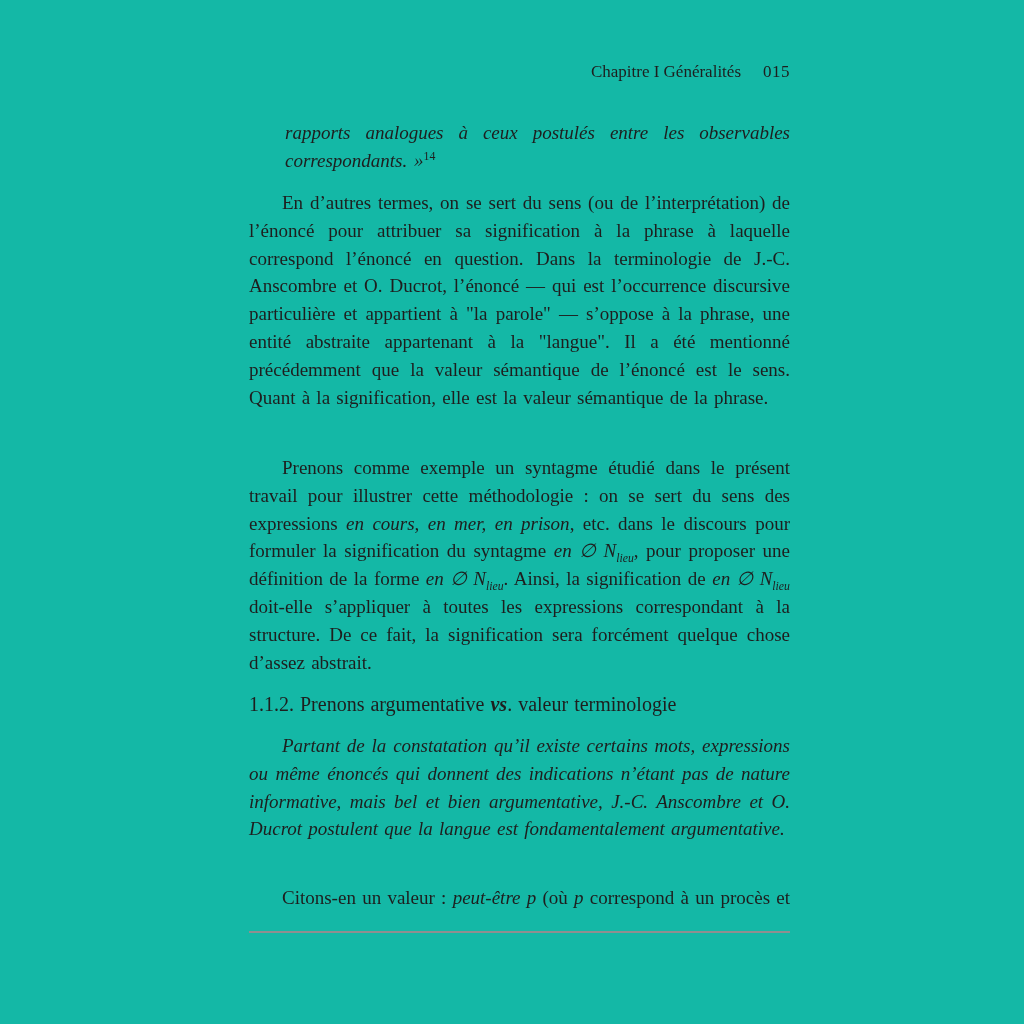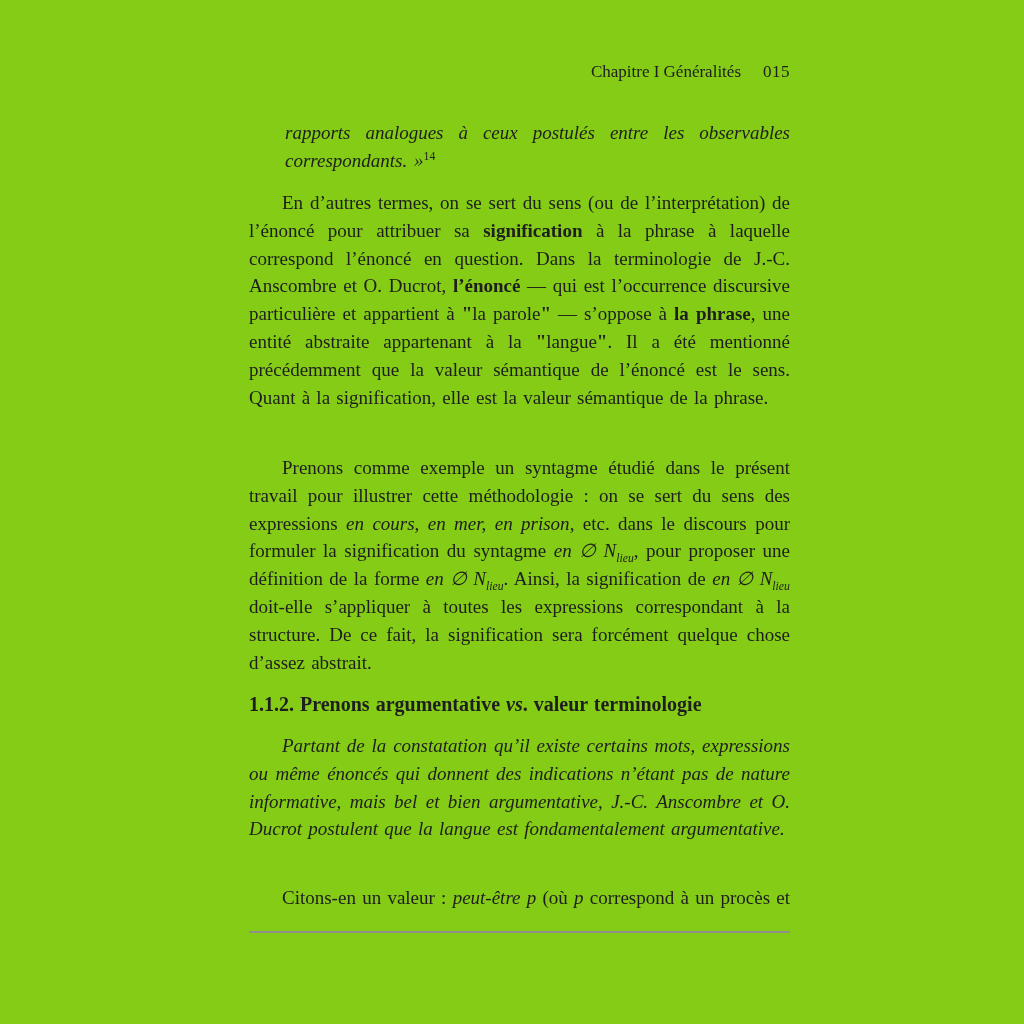--- a/index.html
+++ b/index.html
@@ -1,20 +1,20 @@
 <!DOCTYPE html>
 <html lang="fr"><head>
 <meta charset="utf-8">
 <style>
   html, body { margin: 0; padding: 0; background: #ffffff; }
   .page {
     position: relative;
     width: 1024px;
     height: 1024px;
-    background: #84cc16;
+    background: #14b8a6;
     font-family: "Liberation Serif", "DejaVu Serif", serif;
     color: #1e1e1e;
     overflow: hidden;
   }
   .header {
     position: absolute;
     top: 62px;
     left: 249px;
     width: 541px;
     text-align: right;
@@ -78,21 +78,21 @@
     line-height: 22px;
   }
   .fn-marker {
     font-weight: 700;
     font-size: 12px;
     vertical-align: 6px;
     margin-right: 9px;
   }
   
   .seg-normal { }
-  .seg-bold { font-weight: 700; }
+  .seg-bold { font-weight: 400; }
   .seg-italic { font-style: italic; }
   .seg-bolditalic { font-weight: 700; font-style: italic; margin-top: 21px; }
   .seg-sup { font-style: normal; font-size: 0.62em; vertical-align: super; line-height: 0; }
   .seg-italicsub { font-style: italic; font-size: 0.62em; vertical-align: sub; line-height: 0; }
 </style>
 </head>
 <body>
 
 <div class="page">
 

